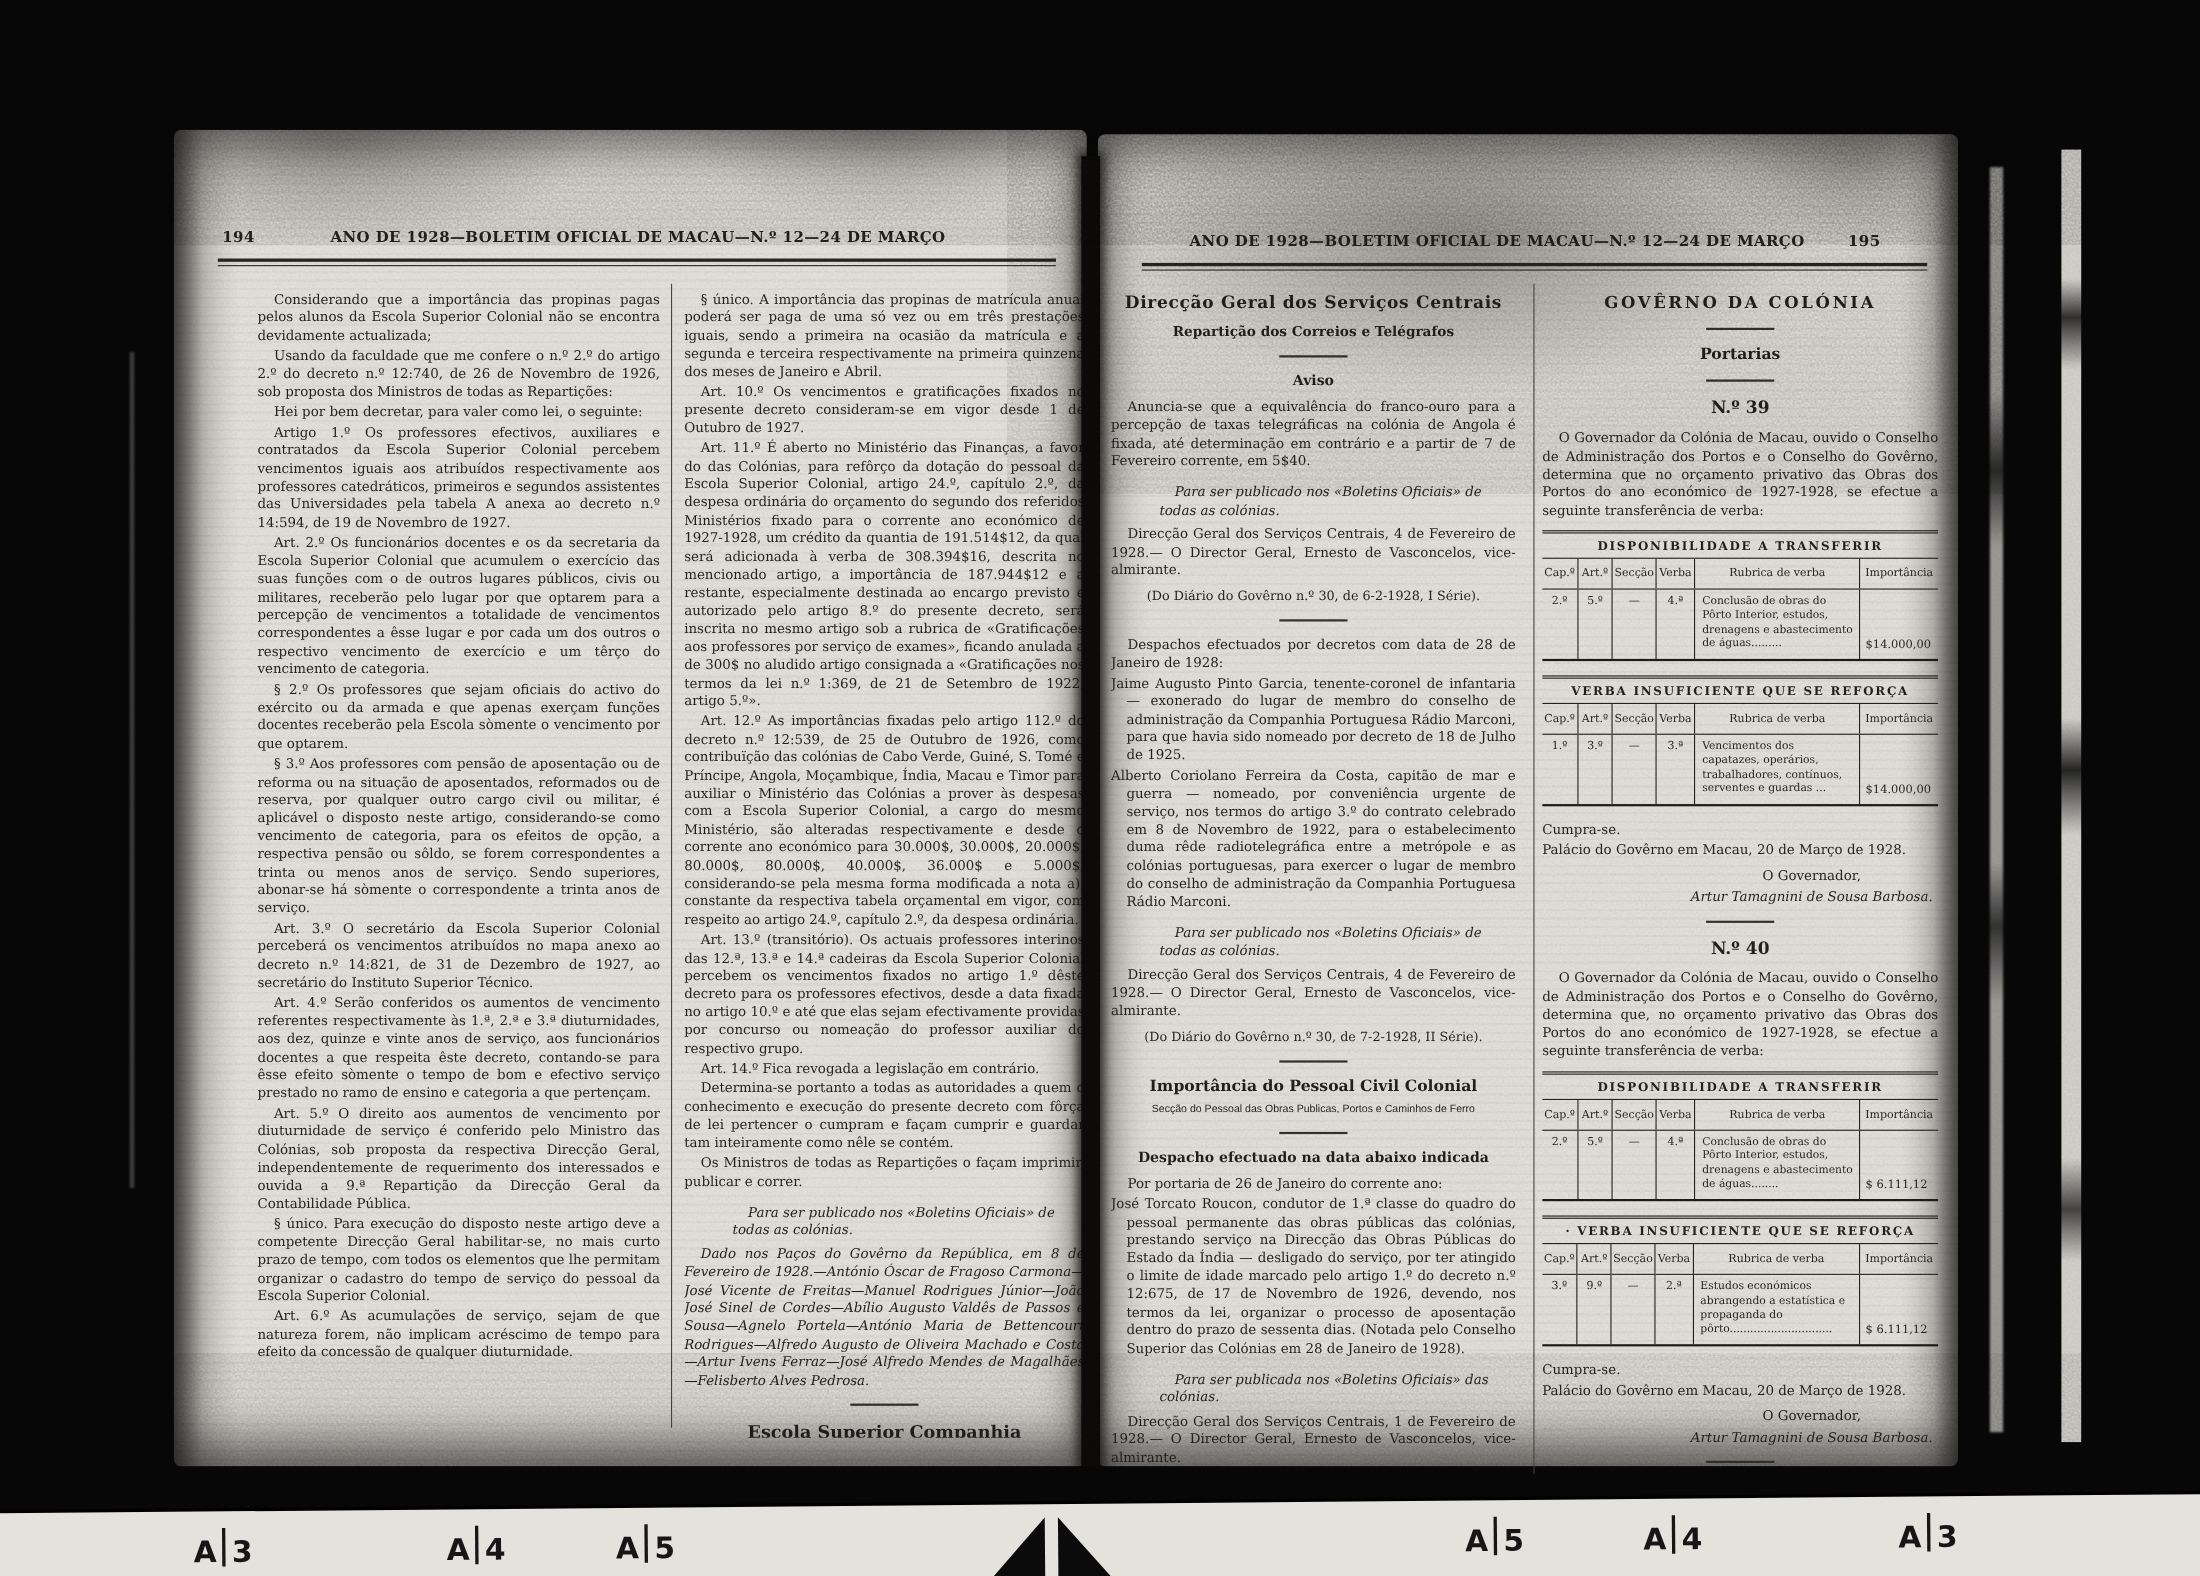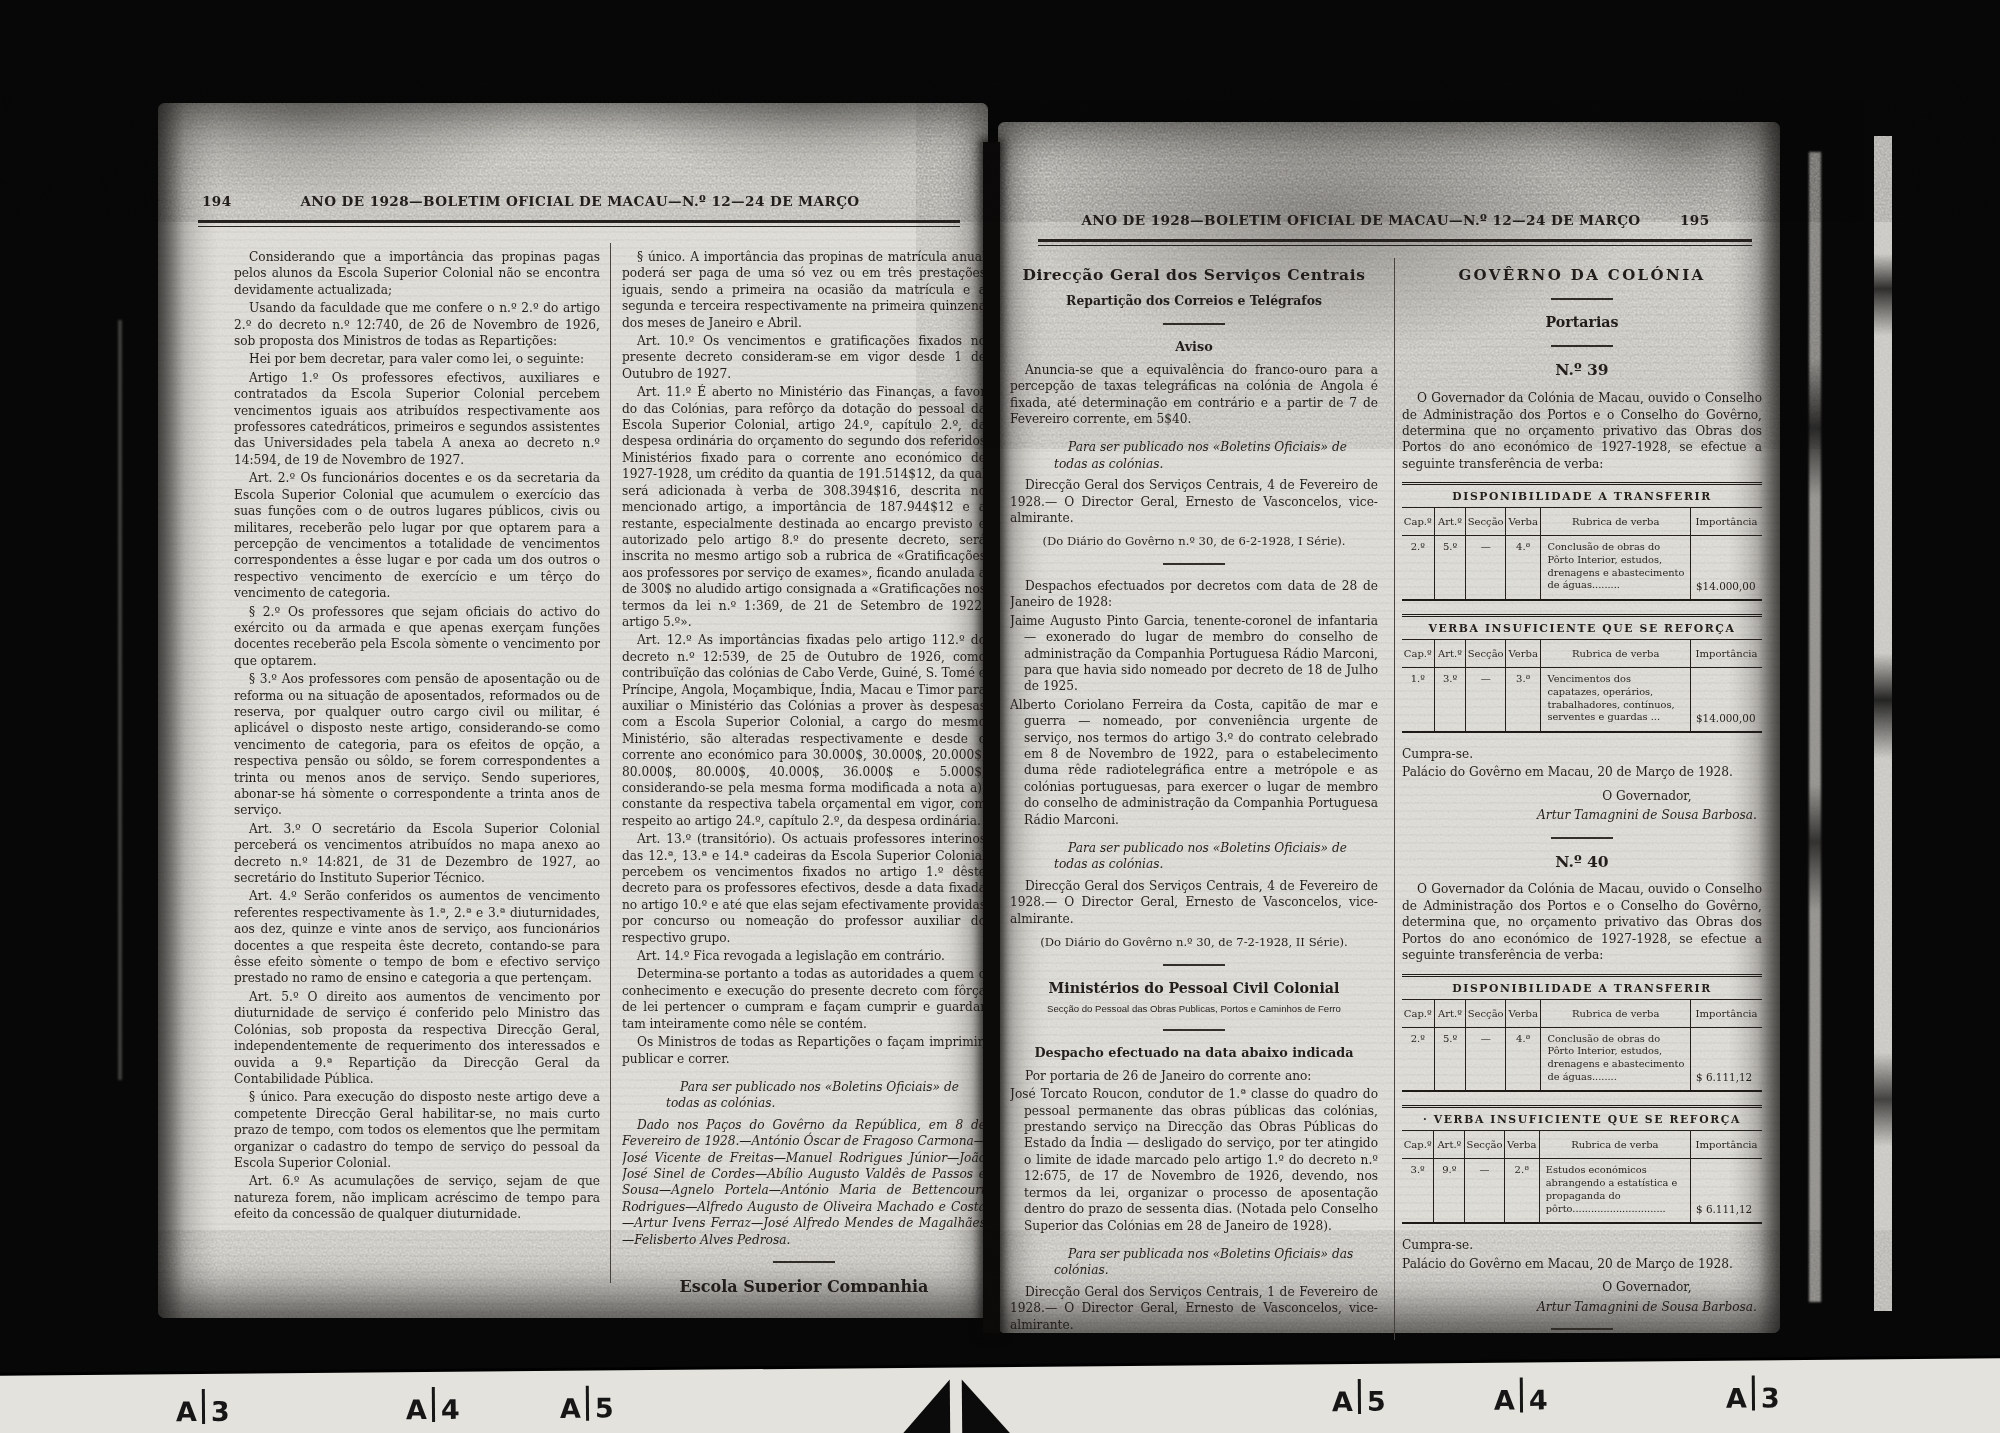--- a/index.html
+++ b/index.html
@@ -3,21 +3,21 @@
 <meta charset="utf-8">
 <style>
   html,body{margin:0;padding:0;}
   body{width:2000px;height:1433px;position:relative;overflow:hidden;background:#070707;
        font-family:"DejaVu Serif","Liberation Serif",serif;}
 
   
   .page{position:absolute;background:#e7e5df;color:#241f1c;border-radius:7px;
         box-shadow:inset 0 0 46px rgba(20,18,16,.38), inset 0 -26px 42px rgba(10,10,10,.45),
                    inset 0 20px 34px rgba(30,28,26,.28);}
-  #left-page{left:158px;top:103px;width:830px;height:1215px;
+  #left-page{left:158px;top:118px;width:830px;height:1215px;
         background:
           radial-gradient(ellipse 320px 130px at 18% 1%, rgba(40,38,34,.30), transparent 70%),
           radial-gradient(ellipse 260px 120px at 78% 0%, rgba(40,38,34,.22), transparent 70%),
           linear-gradient(to right, rgba(15,13,12,.55) 0px, rgba(15,13,12,.12) 26px, transparent 60px),
           repeating-linear-gradient(to bottom, rgba(0,0,0,.028) 0 2px, transparent 2px 8px),
           #e7e5df;}
   #right-page{left:998px;top:122px;width:782px;height:1211px;
         background:
           radial-gradient(ellipse 420px 190px at 42% 8%, rgba(45,42,38,.34), transparent 72%),
           radial-gradient(ellipse 200px 110px at 88% 2%, rgba(45,42,38,.25), transparent 70%),
@@ -173,21 +173,21 @@
       <div class="ln p">Direcção Geral dos Serviços Centrais, 4 de Fevereiro de 1928.— O Director Geral, Ernesto de Vasconcelos, vice-almirante.</div>
       <div class="ln src">(Do Diário do Govêrno n.º 30, de 6-2-1928, I Série).</div>
       <div class="ln sep"></div>
       <div class="ln p">Despachos efectuados por decretos com data de 28 de Janeiro de 1928:</div>
       <div class="ln p hang">Jaime Augusto Pinto Garcia, tenente-coronel de infantaria — exonerado do lugar de membro do conselho de administração da Companhia Portuguesa Rádio Marconi, para que havia sido nomeado por decreto de 18 de Julho de 1925.</div>
       <div class="ln p hang">Alberto Coriolano Ferreira da Costa, capitão de mar e guerra — nomeado, por conveniência urgente de serviço, nos termos do artigo 3.º do contrato celebrado em 8 de Novembro de 1922, para o estabelecimento duma rêde radiotelegráfica entre a metrópole e as colónias portuguesas, para exercer o lugar de membro do conselho de administração da Companhia Portuguesa Rádio Marconi.</div>
       <div class="ln pc">Para ser publicado nos «Boletins Oficiais» de todas as colónias.</div>
       <div class="ln p">Direcção Geral dos Serviços Centrais, 4 de Fevereiro de 1928.— O Director Geral, Ernesto de Vasconcelos, vice-almirante.</div>
       <div class="ln src">(Do Diário do Govêrno n.º 30, de 7-2-1928, II Série).</div>
       <div class="ln sep"></div>
-      <div class="ln h2b">Ministérios do Pessoal Civil Colonial</div>
+      <div class="ln h2b">Importância do Pessoal Civil Colonial</div>
       <div class="ln h3">Secção do Pessoal das Obras Publicas, Portos e Caminhos de Ferro</div>
       <div class="ln sep"></div>
       <div class="ln hb">Despacho efectuado na data abaixo indicada</div>
       <div class="ln p">Por portaria de 26 de Janeiro do corrente ano:</div>
       <div class="ln p hang">José Torcato Roucon, condutor de 1.ª classe do quadro do pessoal permanente das obras públicas das colónias, prestando serviço na Direcção das Obras Públicas do Estado da Índia — desligado do serviço, por ter atingido o limite de idade marcado pelo artigo 1.º do decreto n.º 12:675, de 17 de Novembro de 1926, devendo, nos termos da lei, organizar o processo de aposentação dentro do prazo de sessenta dias. (Notada pelo Conselho Superior das Colónias em 28 de Janeiro de 1928).</div>
       <div class="ln pc">Para ser publicada nos «Boletins Oficiais» das colónias.</div>
       <div class="ln p">Direcção Geral dos Serviços Centrais, 1 de Fevereiro de 1928.— O Director Geral, Ernesto de Vasconcelos, vice-almirante.</div>
       <div class="ln src">(Do Diário do Govêrno n.º 27, de 3-2-1928, II Série).</div>
     </div>
 

